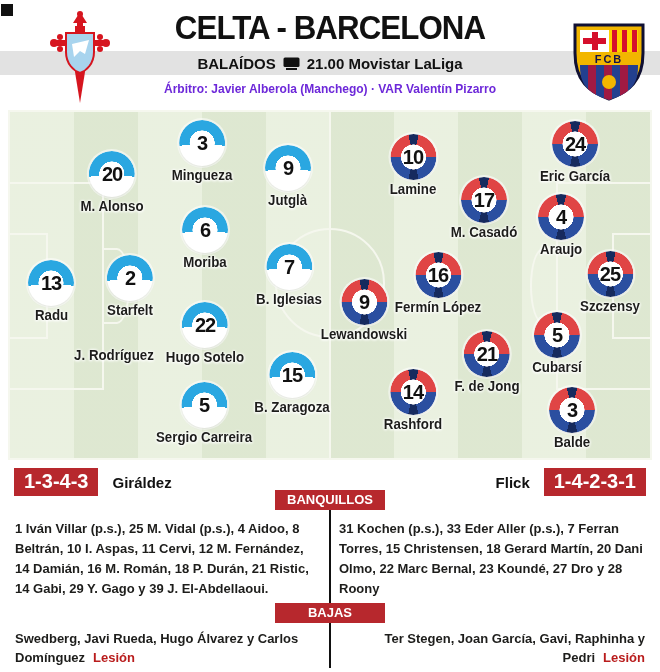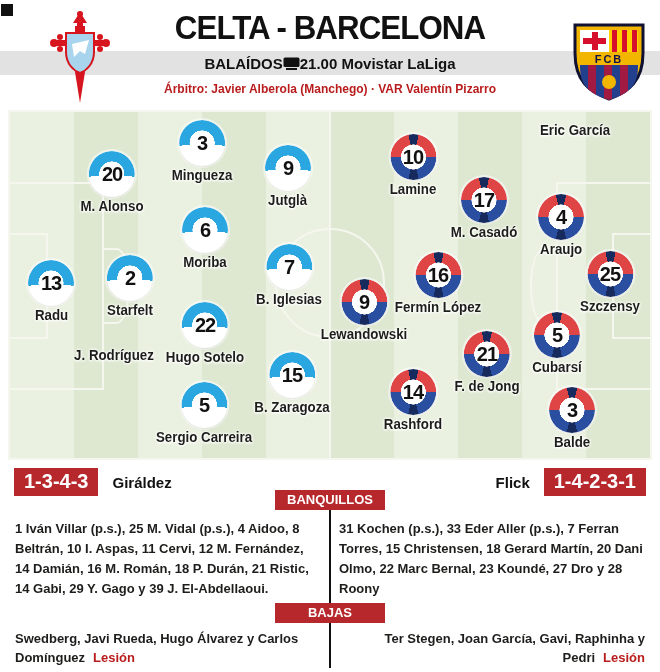--- a/index.html
+++ b/index.html
@@ -5,24 +5,24 @@
   html,body{margin:0;padding:0;background:#fff;}
   #app{position:relative;width:660px;height:672px;background:#fff;overflow:hidden;
        font-family:"Liberation Sans", sans-serif;color:var(--text-dark,#1d1d1b);}
 
   
   .corner-mark{position:absolute;left:1px;top:4px;width:12px;height:12px;background:#111;}
   .title{position:absolute;left:0;right:0;top:8px;text-align:center;
          font-size:34px;font-weight:800;letter-spacing:-1px;color:#111;
          transform:scaleX(.92);white-space:nowrap;}
   .band{position:absolute;left:0;top:51px;width:660px;height:24px;background:var(--band-gray);
-        display:flex;align-items:center;justify-content:center;
+        display:flex;align-items:center;justify-content:center;gap:7px;
         font-weight:700;font-size:15px;color:#111;z-index:1;}
   .referee{position:absolute;left:0;right:0;top:82px;text-align:center;
-           font-size:12px;font-weight:700;color:#b91c1c;}
+           font-size:12px;font-weight:700;color:#6d28d9;}
   .crest{position:absolute;z-index:3;}
   .crest-home{left:44px;top:10px;}
   .crest-away{left:571px;top:21px;}
 
   
   .pitch{position:absolute;left:8px;top:110px;width:644px;height:350px;box-sizing:border-box;
          background:
            repeating-linear-gradient(90deg, rgba(255,255,255,.16) 0 64px, rgba(150,175,130,.10) 64px 128px),
            var(--pitch-green);
          border:2px solid var(--line-white);}
@@ -212,20 +212,23 @@
         </div>
         <div class="pname">B. Zaragoza</div>
       </div>
       <div class="player team-barca" style="left: 600px; top: 139px; justify-content: space-between;">
         <div class="jersey">
           <span class="num">25</span>
         </div>
         <div class="pname">Szczensy</div>
       </div>
       <div class="player team-barca" style="left: 565px; top: 9px;">
+        <div class="jersey">
+          <span class="num">24</span>
+        </div>
         <div class="pname">Eric García</div>
       </div>
       <div class="player team-barca" style="left: 551px; top: 82px;">
         <div class="jersey">
           <span class="num">4</span>
         </div>
         <div class="pname">Araujo</div>
       </div>
       <div class="player team-barca" style="left: 547px; top: 200px;">
         <div class="jersey">

